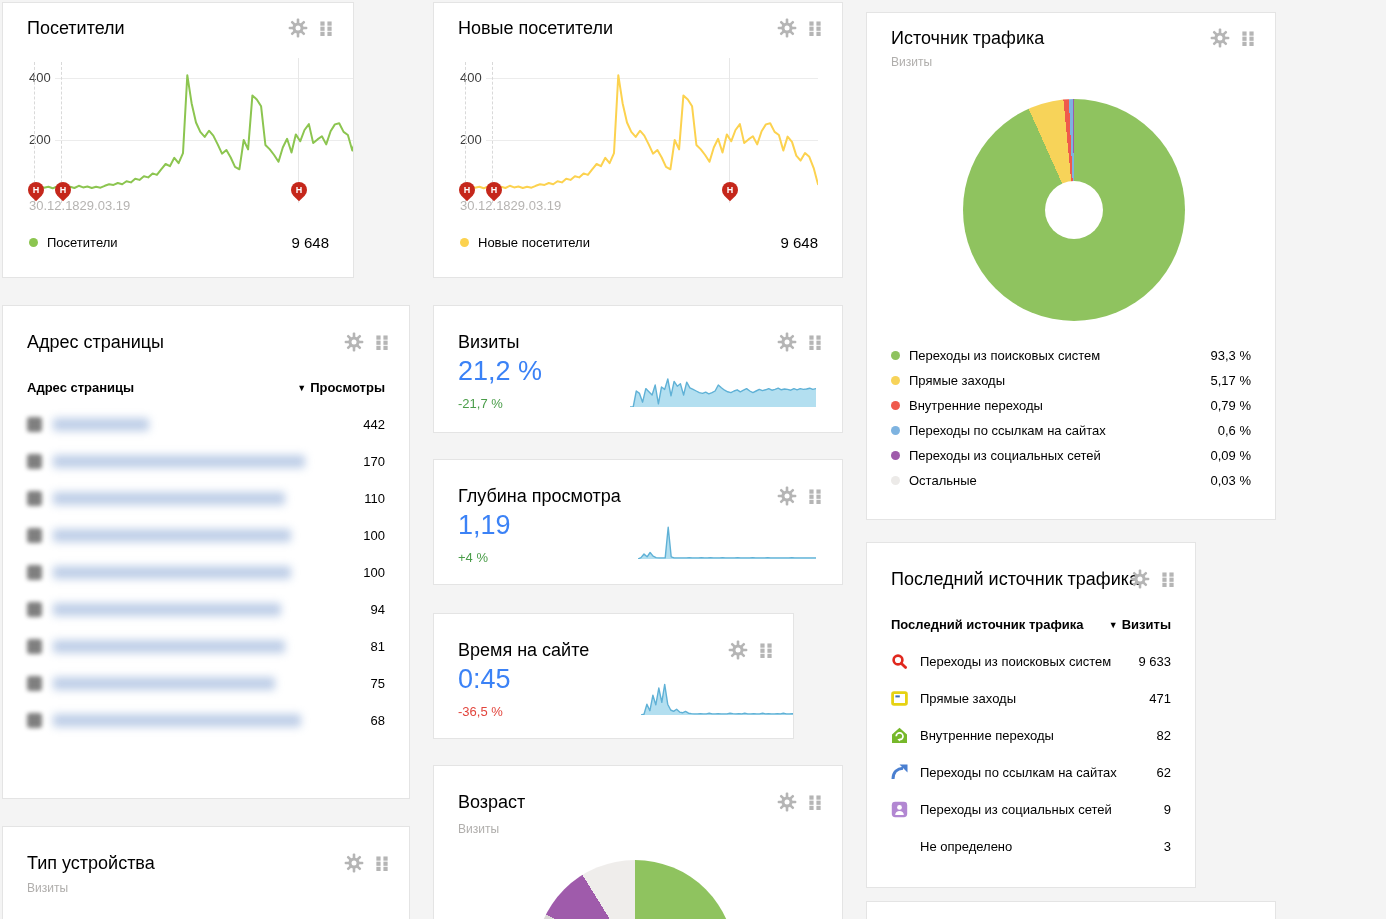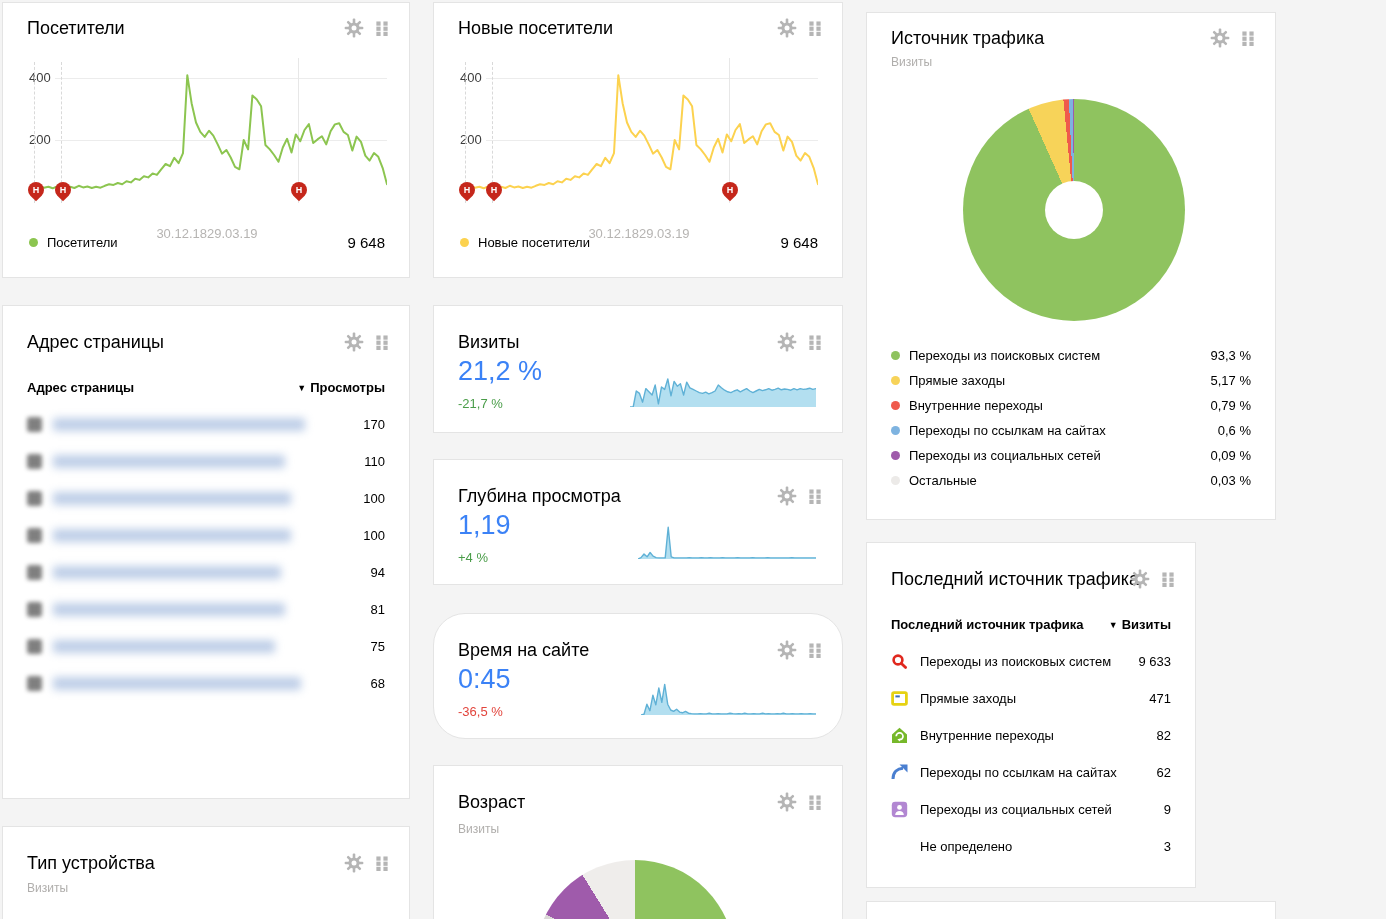--- a/index.html
+++ b/index.html
@@ -2,27 +2,27 @@
 <html><head>
 <meta charset="utf-8">
 <style>
   * { margin:0; padding:0; box-sizing:border-box; }
   html,body { width:1386px; height:919px; overflow:hidden;
     font-family:"Liberation Sans", sans-serif; background:#f4f4f4; color:#000; }
   #app { position:relative; width:1386px; height:919px; overflow:hidden; }
   .widget { position:absolute; background:#fff; border:1px solid #e4e4e4; overflow:hidden; }
 
   
-  #w-visitors     { left:2px;   top:2px;   width:408px; height:276px; }
+  #w-visitors     { left:2px;   top:2px;   width:352px; height:276px; }
   #w-new-visitors { left:433px; top:2px;   width:410px; height:276px; }
   #w-traffic      { left:866px; top:12px;   width:410px; height:508px; }
   #w-pageurl      { left:2px;   top:305px; width:408px; height:494px; }
   #w-bounce       { left:433px; top:305px; width:410px; height:128px; }
   #w-depth        { left:433px; top:459px; width:410px; height:126px; }
-  #w-time         { left:433px; top:613px; width:410px; height:126px;border-radius:32px; }
+  #w-time         { left:433px; top:613px; width:361px; height:126px; }
   #w-age          { left:433px; top:765px; width:410px; height:220px; }
   #w-lastsource   { left:866px; top:542px; width:330px; height:346px; }
   #w-device       { left:2px;   top:826px; width:408px; height:140px; }
   #w-extra        { left:866px; top:901px; width:410px; height:60px; }
 
   .w-title { position:absolute; left:24px; top:26px; font-size:18px; color:#000; white-space:nowrap; }
   #w-visitors .w-title, #w-new-visitors .w-title, #w-traffic .w-title { top:15px; }
   .w-sub { position:absolute; left:24px; font-size:12px; color:#b0aeac; }
   #w-traffic .w-sub { top:42px; }
   #w-age .w-sub { top:56px; }
@@ -38,21 +38,21 @@
 
   
   .plot { position:absolute; left:28px; top:55px; width:356px; height:145px; }
   .plot svg { position:absolute; left:0; top:0; width:356px; height:145px; }
   .gh { position:absolute; left:24px; right:0; height:1px; background:#ececec; }
   .gv { position:absolute; top:4px; bottom:0; width:0; border-left:1px dashed #d9d9d9; }
   .gvs { position:absolute; top:0; bottom:0; width:1px; background:#e7e7e7; }
   .ytick { position:absolute; left:26px; font-size:13px; color:#3c3c3c; }
   .yt400 { top:67px; } .yt200 { top:129px; }
   .x-dates { position:absolute; left:26px; right:24px; top:195px; display:flex;
-    justify-content:center; font-size:13px; color:#b6b4b2;margin-top:28px; }
+    justify-content:flex-start; font-size:13px; color:#b6b4b2; }
   .note { position:absolute; top:179px; width:16px; height:16px; background:#c5271b;
     border-radius:50% 50% 50% 0; transform:rotate(-45deg); cursor:pointer; }
   .note span { display:block; transform:rotate(45deg); color:#fff; font-size:9px;
     font-weight:bold; text-align:center; line-height:16px; }
   .n1 { left:25px; } .n2 { left:52px; } .n3 { left:288px; }
   .lg { position:absolute; left:26px; right:24px; top:231px; display:flex; align-items:center; font-size:13px; }
   .lg-dot { width:9px; height:9px; border-radius:50%; margin-right:9px; }
   .lg-total { margin-left:auto; font-size:15px; }
 
   
@@ -320,20 +320,25 @@
             <rect x="8" y="6" width="4.5" height="4.5" fill="#b5b5b5"></rect>
             <rect x="8" y="11.5" width="4.5" height="4.5" fill="#b5b5b5"></rect>
           </svg>
         </span>
     </div>
     <div class="tbl-head">
       <span>Адрес страницы</span>
       <span><span class="sort">▼</span><b>Просмотры</b></span>
     </div>
     <div class="rows">
+  <div class="url-row">
+    <span class="blur-ico"></span>
+    <span class="blur-url" style="width: 96px;"></span>
+    <span class="url-views">442</span>
+  </div>
 
   <div class="url-row">
     <span class="blur-ico"></span>
     <span class="blur-url" style="width: 252px;"></span>
     <span class="url-views">170</span>
   </div>
 
   <div class="url-row">
     <span class="blur-ico"></span>
     <span class="blur-url" style="width: 232px;"></span>

